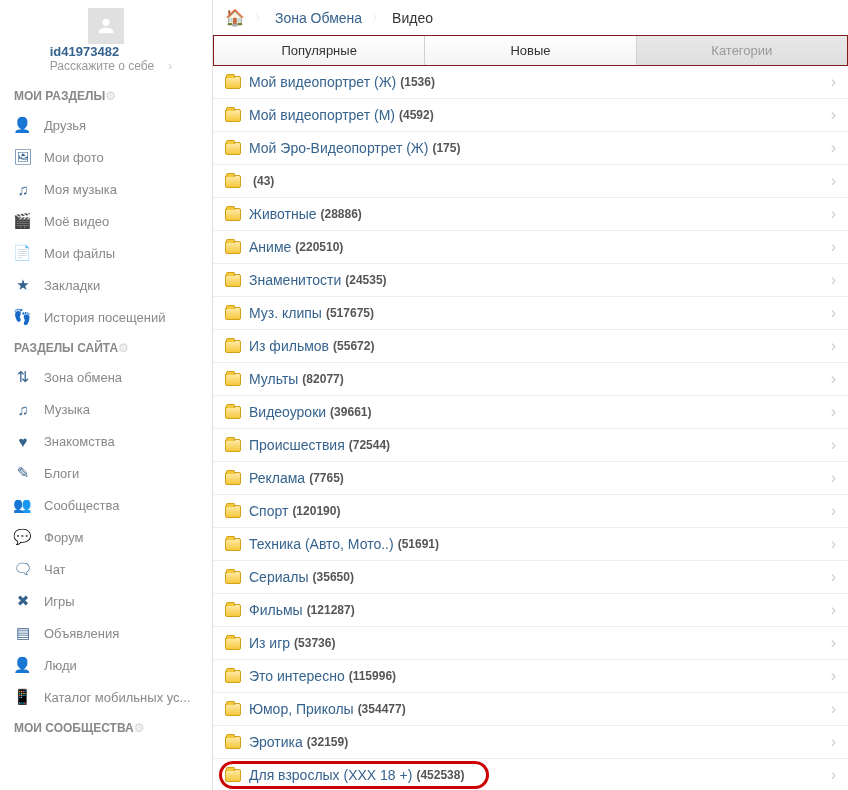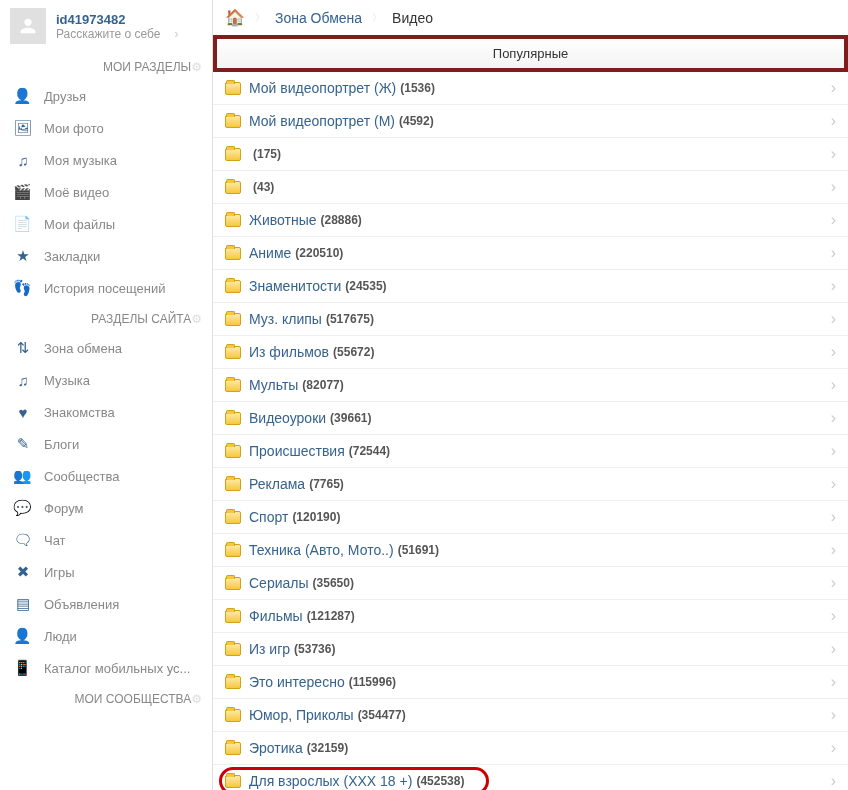--- a/index.html
+++ b/index.html
@@ -1,44 +1,44 @@
 <!DOCTYPE html>
 <html><head>
 <meta charset="utf-8">
 <style>
 * { margin: 0; padding: 0; box-sizing: border-box; }
 body { font-family: Arial, sans-serif; font-size: 13px; color: #333; background: #fff; width: 848px; }
 .container { display: flex; }
 
 
 .sidebar { width: 213px; background: #fff; border-right: 1px solid #e0e0e0; }
-.profile { display: flex; align-items: center; padding: 8px 10px; }
+.profile { display: flex; align-items: center; padding: 8px 10px; flex-direction: column; }
 .avatar { width: 36px; height: 36px; background: #e0e0e0; display: flex; align-items: center; justify-content: center; }
 .avatar svg { width: 22px; height: 22px; fill: #fff; }
 .profile-info { margin-left: 10px; }
 .profile-id { color: #36638e; font-weight: bold; font-size: 13px; }
 .profile-status { color: #999; font-size: 12px; display: flex; align-items: center; gap: 12px; }
 .profile-status-chev { color: #ccc; margin-left: 2px; }
 
-.section-header { display: flex; align-items: center; justify-content: flex-end; padding: 8px 10px 6px 24px; color: #888; font-weight: normal; font-size: 12px; }
+.section-header { display: flex; align-items: center; justify-content: flex-start; padding: 8px 10px 6px 14px; color: #888; font-weight: bold; font-size: 12px; }
 .gear { color: #ddd; }
 
 .nav-item { display: flex; align-items: center; padding: 7px 10px 7px 14px; color: #777; cursor: pointer; }
 .nav-icon { width: 18px; height: 18px; margin-right: 12px; display: inline-flex; align-items: center; justify-content: center; color: #36638e; font-size: 15px; }
 .nav-label { font-size: 13px; color: #888; white-space: nowrap; overflow: hidden; text-overflow: ellipsis; }
 
 
 .main { flex: 1; }
 .breadcrumb { display: flex; align-items: center; padding: 8px 12px; font-size: 14px; }
 .bc-home { color: #36638e; font-size: 16px; }
 .bc-sep { color: #ccc; margin: 0 10px; font-size: 10px; }
 .bc-link { color: #36638e; }
 .bc-current { color: #333; }
 
-.tabs { display: flex; border: 4px solid #7f1d1d; }
+.tabs { display: flex; border: 1px solid #7f1d1d; }
 .tab { flex: 1; text-align: center; padding: 7px 0; font-size: 13px; color: #333; border-right: 1px solid #d0d0d0; background: linear-gradient(#fefefe, #f4f4f4); cursor: pointer; }
 .tab:last-child { border-right: none; }
 .tab.active { background: linear-gradient(#e8e8e8, #dedede); color: #999; }
 
 .folder-list { }
 .folder-row { display: flex; align-items: center; padding: 7px 12px; border-bottom: 1px solid #eee; cursor: pointer; position: relative; }
 .folder-icon { width: 16px; height: 13px; margin-right: 8px; background: linear-gradient(#ffe9a8, #f5c93d); border: 1px solid #d4a017; border-radius: 2px; position: relative; flex-shrink: 0; }
 .folder-icon::before { content: ""; position: absolute; top: -3px; left: 0; width: 7px; height: 3px; background: #f5c93d; border: 1px solid #d4a017; border-bottom: none; border-radius: 2px 2px 0 0; }
 .folder-name { color: #36638e; font-size: 14px; }
 .folder-count { color: #555; font-size: 12px; margin-left: 4px; font-weight: bold; }
@@ -161,37 +161,40 @@
     <div class="breadcrumb">
       <span class="bc-home">🏠</span>
       <span class="bc-sep">〉</span>
       <span class="bc-link">Зона Обмена</span>
       <span class="bc-sep">〉</span>
       <span class="bc-current">Видео</span>
     </div>
 
     <div class="tabs">
       <div class="tab">Популярные</div>
+      <div class="tab">Новые</div>
+      <div class="tab active">Категории</div>
     </div>
 
     <div class="folder-list" id="folder-list">
         <div class="folder-row">
           <span class="folder-icon"></span>
           <span class="folder-name">Мой видеопортрет (Ж)</span>
           <span class="folder-count">(1536)</span>
           <span class="chevron">›</span>
         </div>
         <div class="folder-row">
           <span class="folder-icon"></span>
           <span class="folder-name">Мой видеопортрет (М)</span>
           <span class="folder-count">(4592)</span>
           <span class="chevron">›</span>
         </div>
         <div class="folder-row">
           <span class="folder-icon"></span>
+          <span class="folder-name">Мой Эро-Видеопортрет (Ж)</span>
           <span class="folder-count">(175)</span>
           <span class="chevron">›</span>
         </div>
         <div class="folder-row">
           <span class="folder-icon"></span>
           <span class="folder-count">(43)</span>
           <span class="chevron">›</span>
         </div>
         <div class="folder-row">
           <span class="folder-icon"></span>

